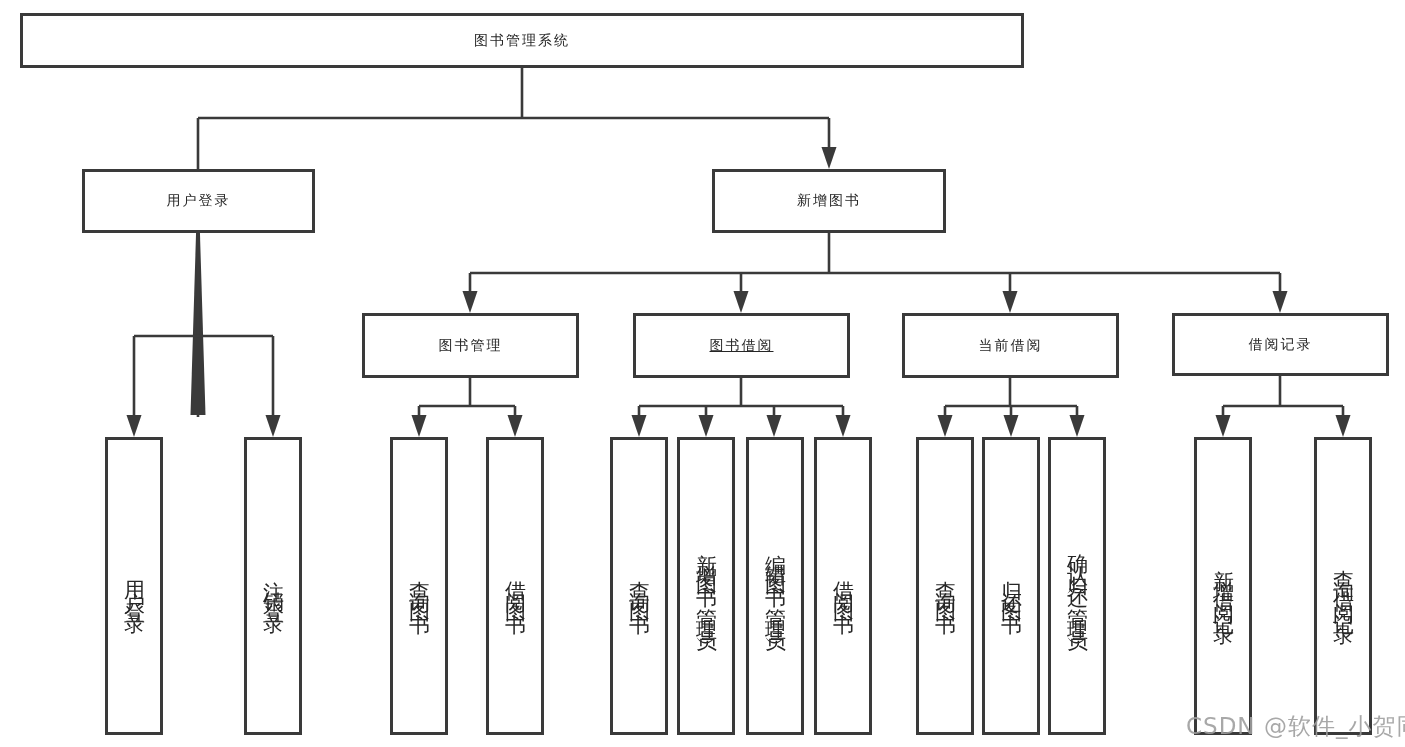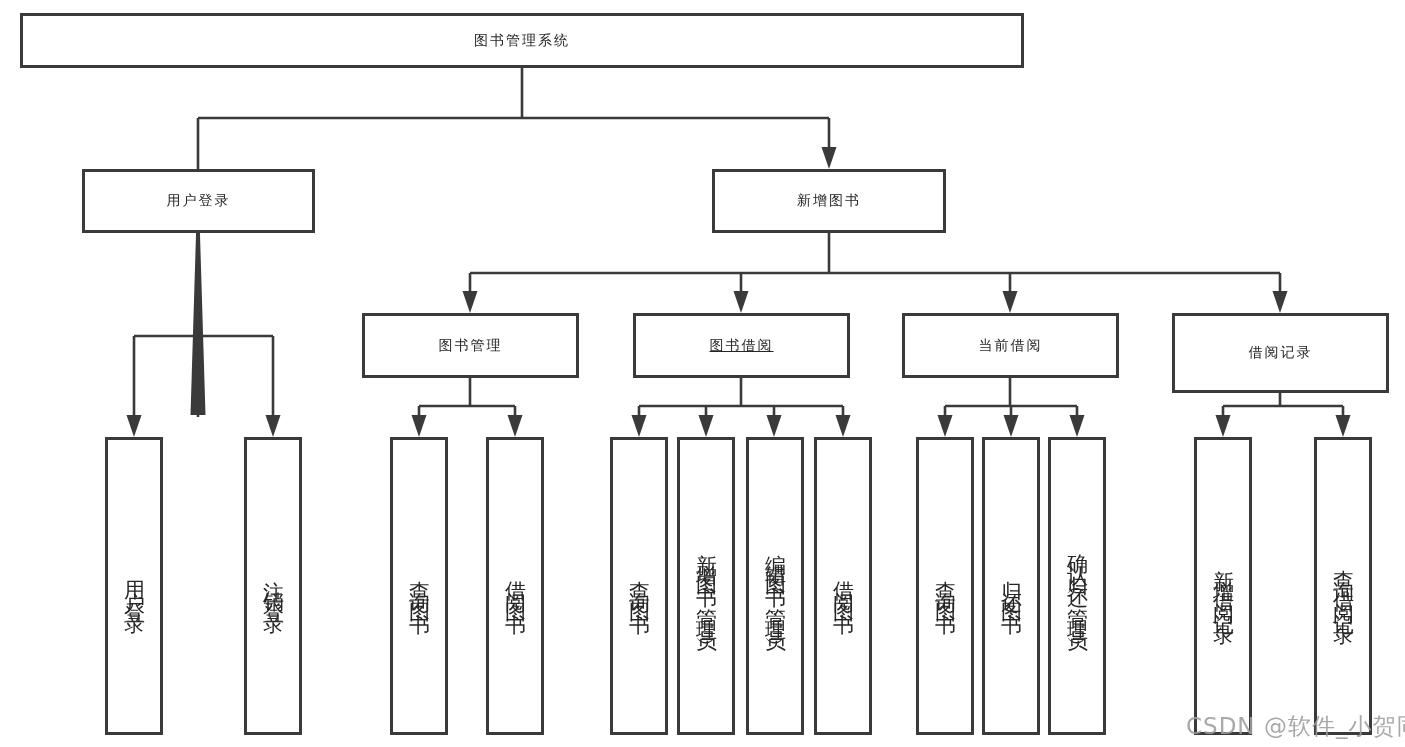--- a/index.html
+++ b/index.html
@@ -134,21 +134,21 @@
   </svg>
 
   <div class="node h" style="left:20px; top:13px; width:1004px; height:55px;">图书管理系统</div>
 
   <div class="node h" style="left:82px; top:169px; width:233px; height:64px;">用户登录</div>
   <div class="node h" style="left:712px; top:169px; width:234px; height:64px;">新增图书</div>
 
   <div class="node h" style="left:362px; top:313px; width:217px; height:65px;">图书管理</div>
   <div class="node h" style="left:633px; top:313px; width:217px; height:65px;text-decoration:underline;">图书借阅</div>
   <div class="node h" style="left:902px; top:313px; width:217px; height:65px;">当前借阅</div>
-  <div class="node h" style="left:1172px; top:313px; width:217px; height:80px;">借阅记录</div>
+  <div class="node h" style="left:1172px; top:313px; width:217px; height:63px;">借阅记录</div>
 
   <div class="node leaf" style="left:105px;">
     <span class="vtext">用户登录</span>
   </div>
   <div class="node leaf" style="left:244px;">
     <span class="vtext">注销登录</span>
   </div>
 
   <div class="node leaf" style="left:390px;">
     <span class="vtext">查询图书</span>

